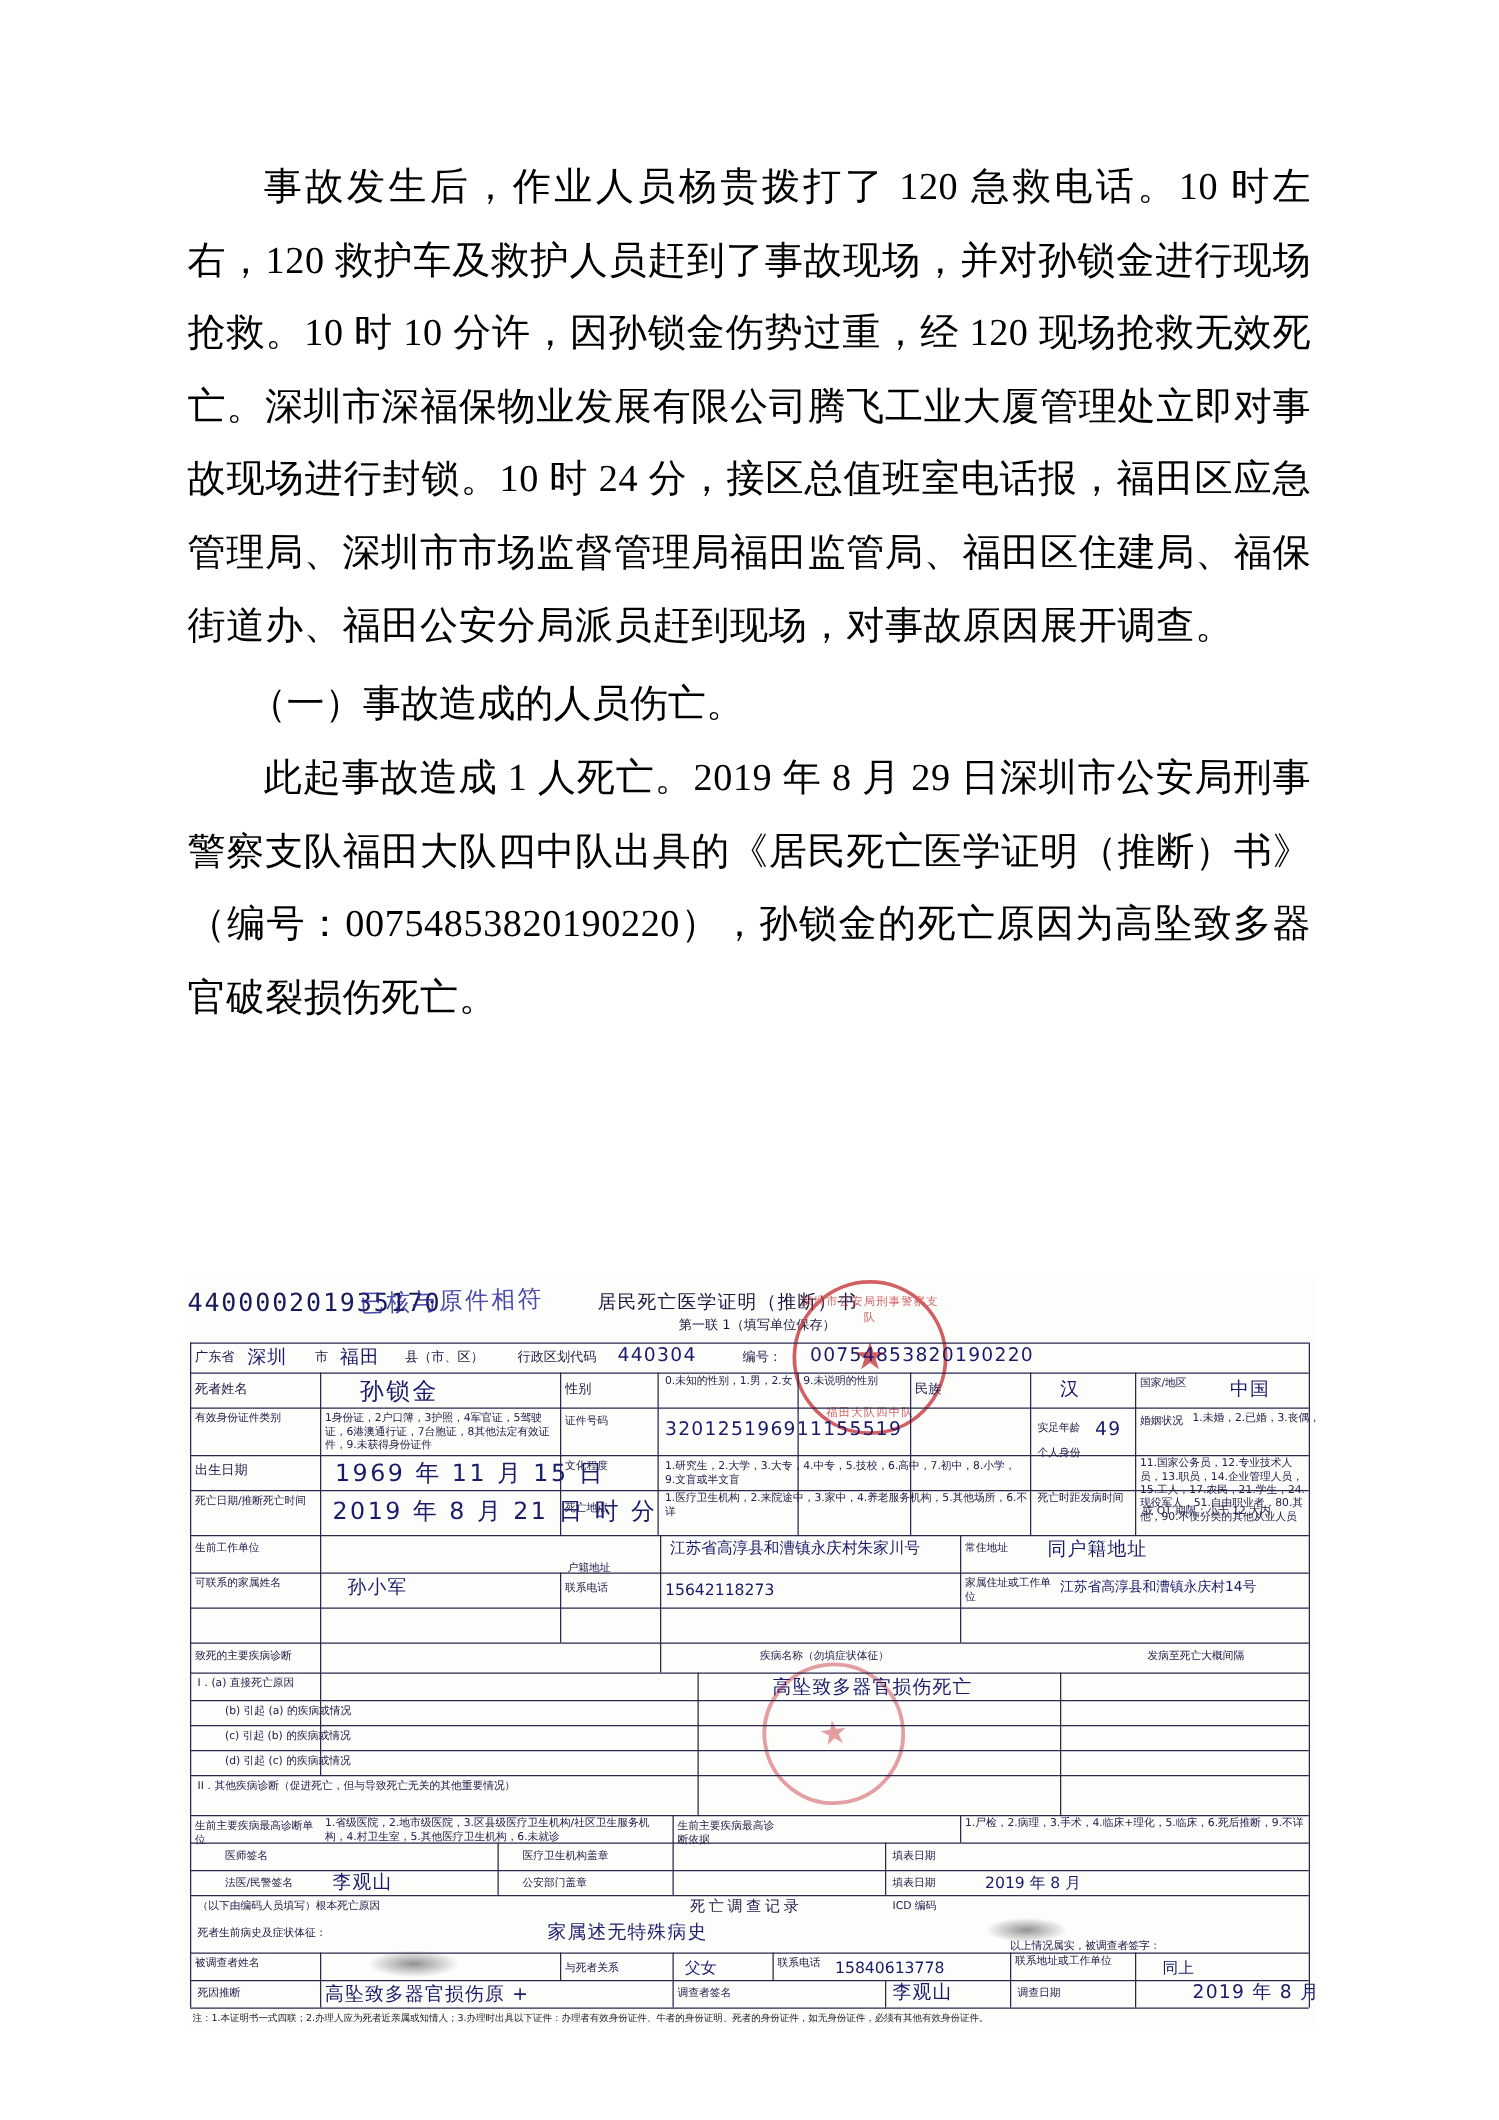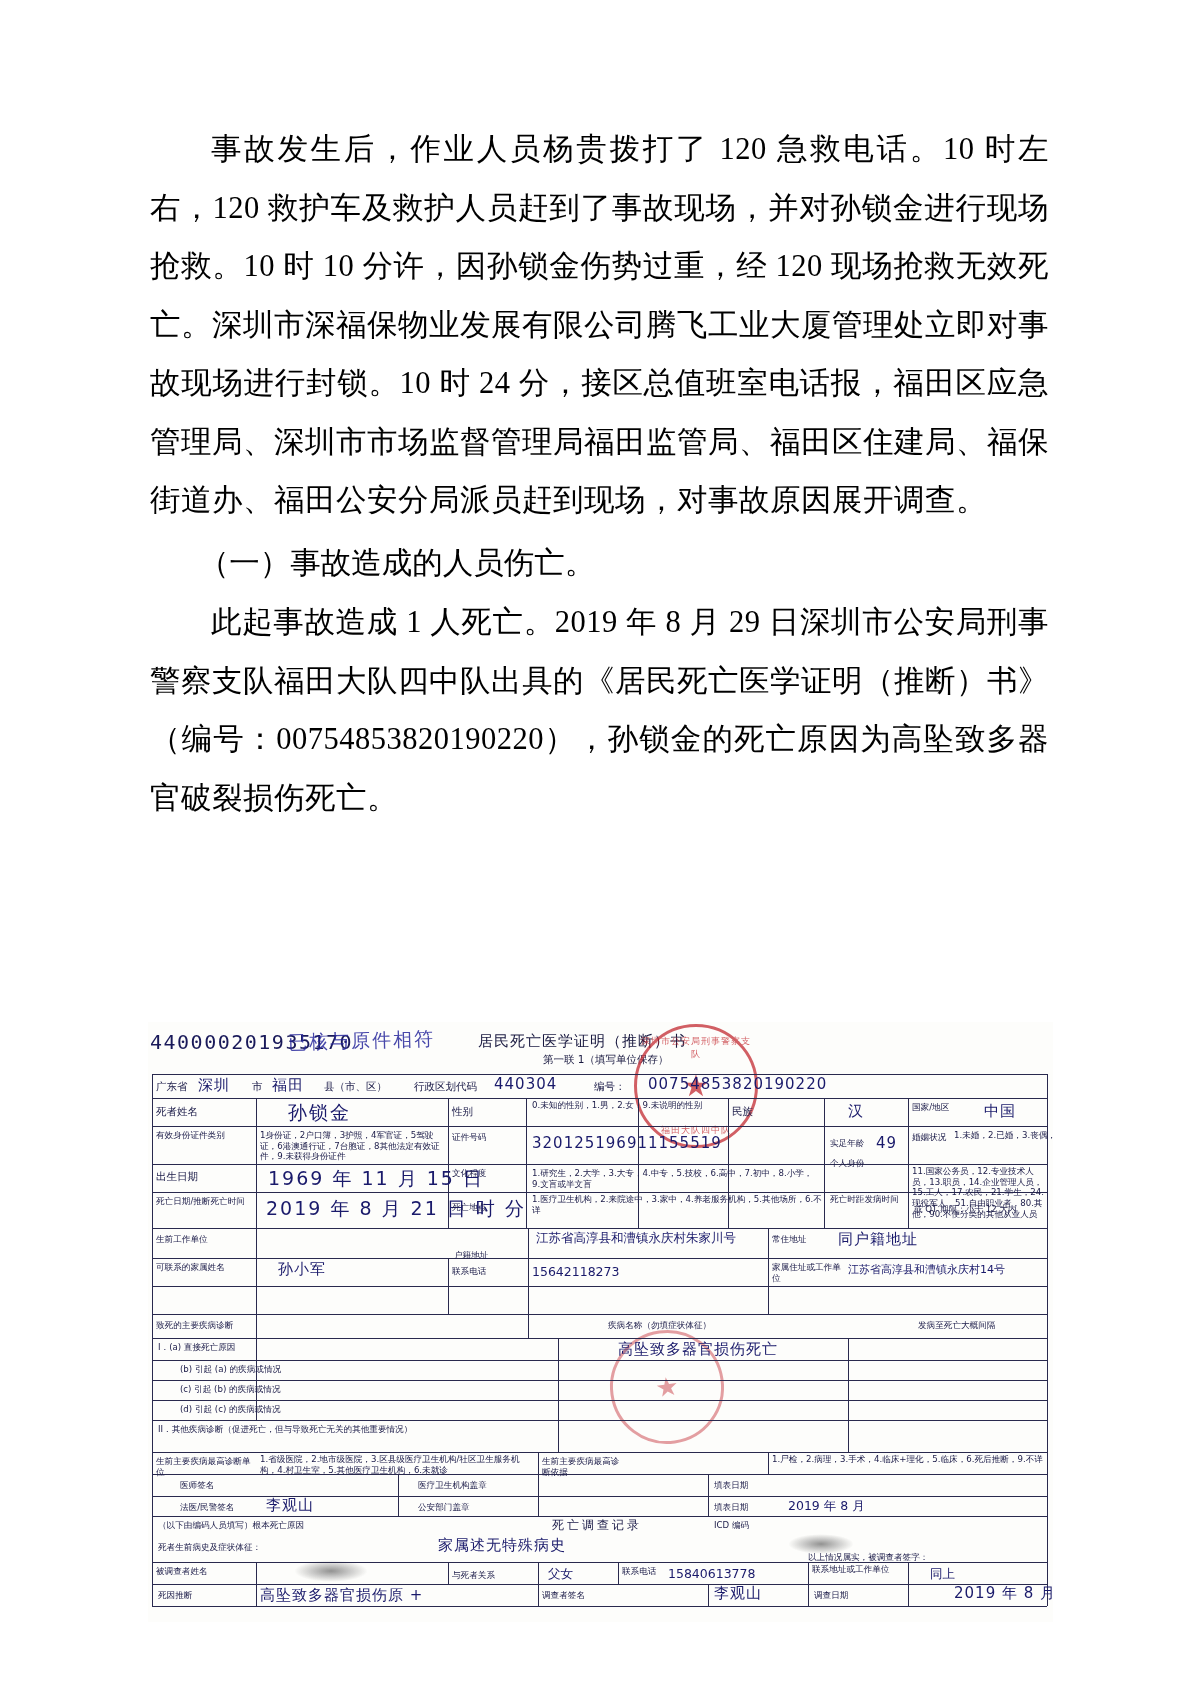--- a/index.html
+++ b/index.html
@@ -376,14 +376,15 @@
     <div class="cell-label tiny" style="left:10px; top:568px;">死因推断</div>
     <div class="hand med" style="left:112px; top:564px;">高坠致多器官损伤原 +</div>
     <div class="cell-label tiny" style="left:394px; top:568px;">调查者签名</div>
     <div class="hand med" style="left:566px; top:562px;">李观山</div>
     <div class="cell-label tiny" style="left:666px; top:568px;">调查日期</div>
     <div class="hand med" style="left:768px; top:562px;margin-left:38px;">2019 年 8 月 29</div>
 
     <div class="smudge" style="left:146px; top:538px; width:74px; height:22px;"></div>
     <div class="smudge" style="left:640px; top:512px; width:66px; height:20px;"></div>
 
+    <div class="footnote">注：1.本证明书一式四联；2.办理人应为死者近亲属或知情人；3.办理时出具以下证件：办理者有效身份证件、牛者的身份证明、死者的身份证件，如无身份证件，必须有其他有效身份证件。</div>
   </div>
 </div>
 
 </body></html>

